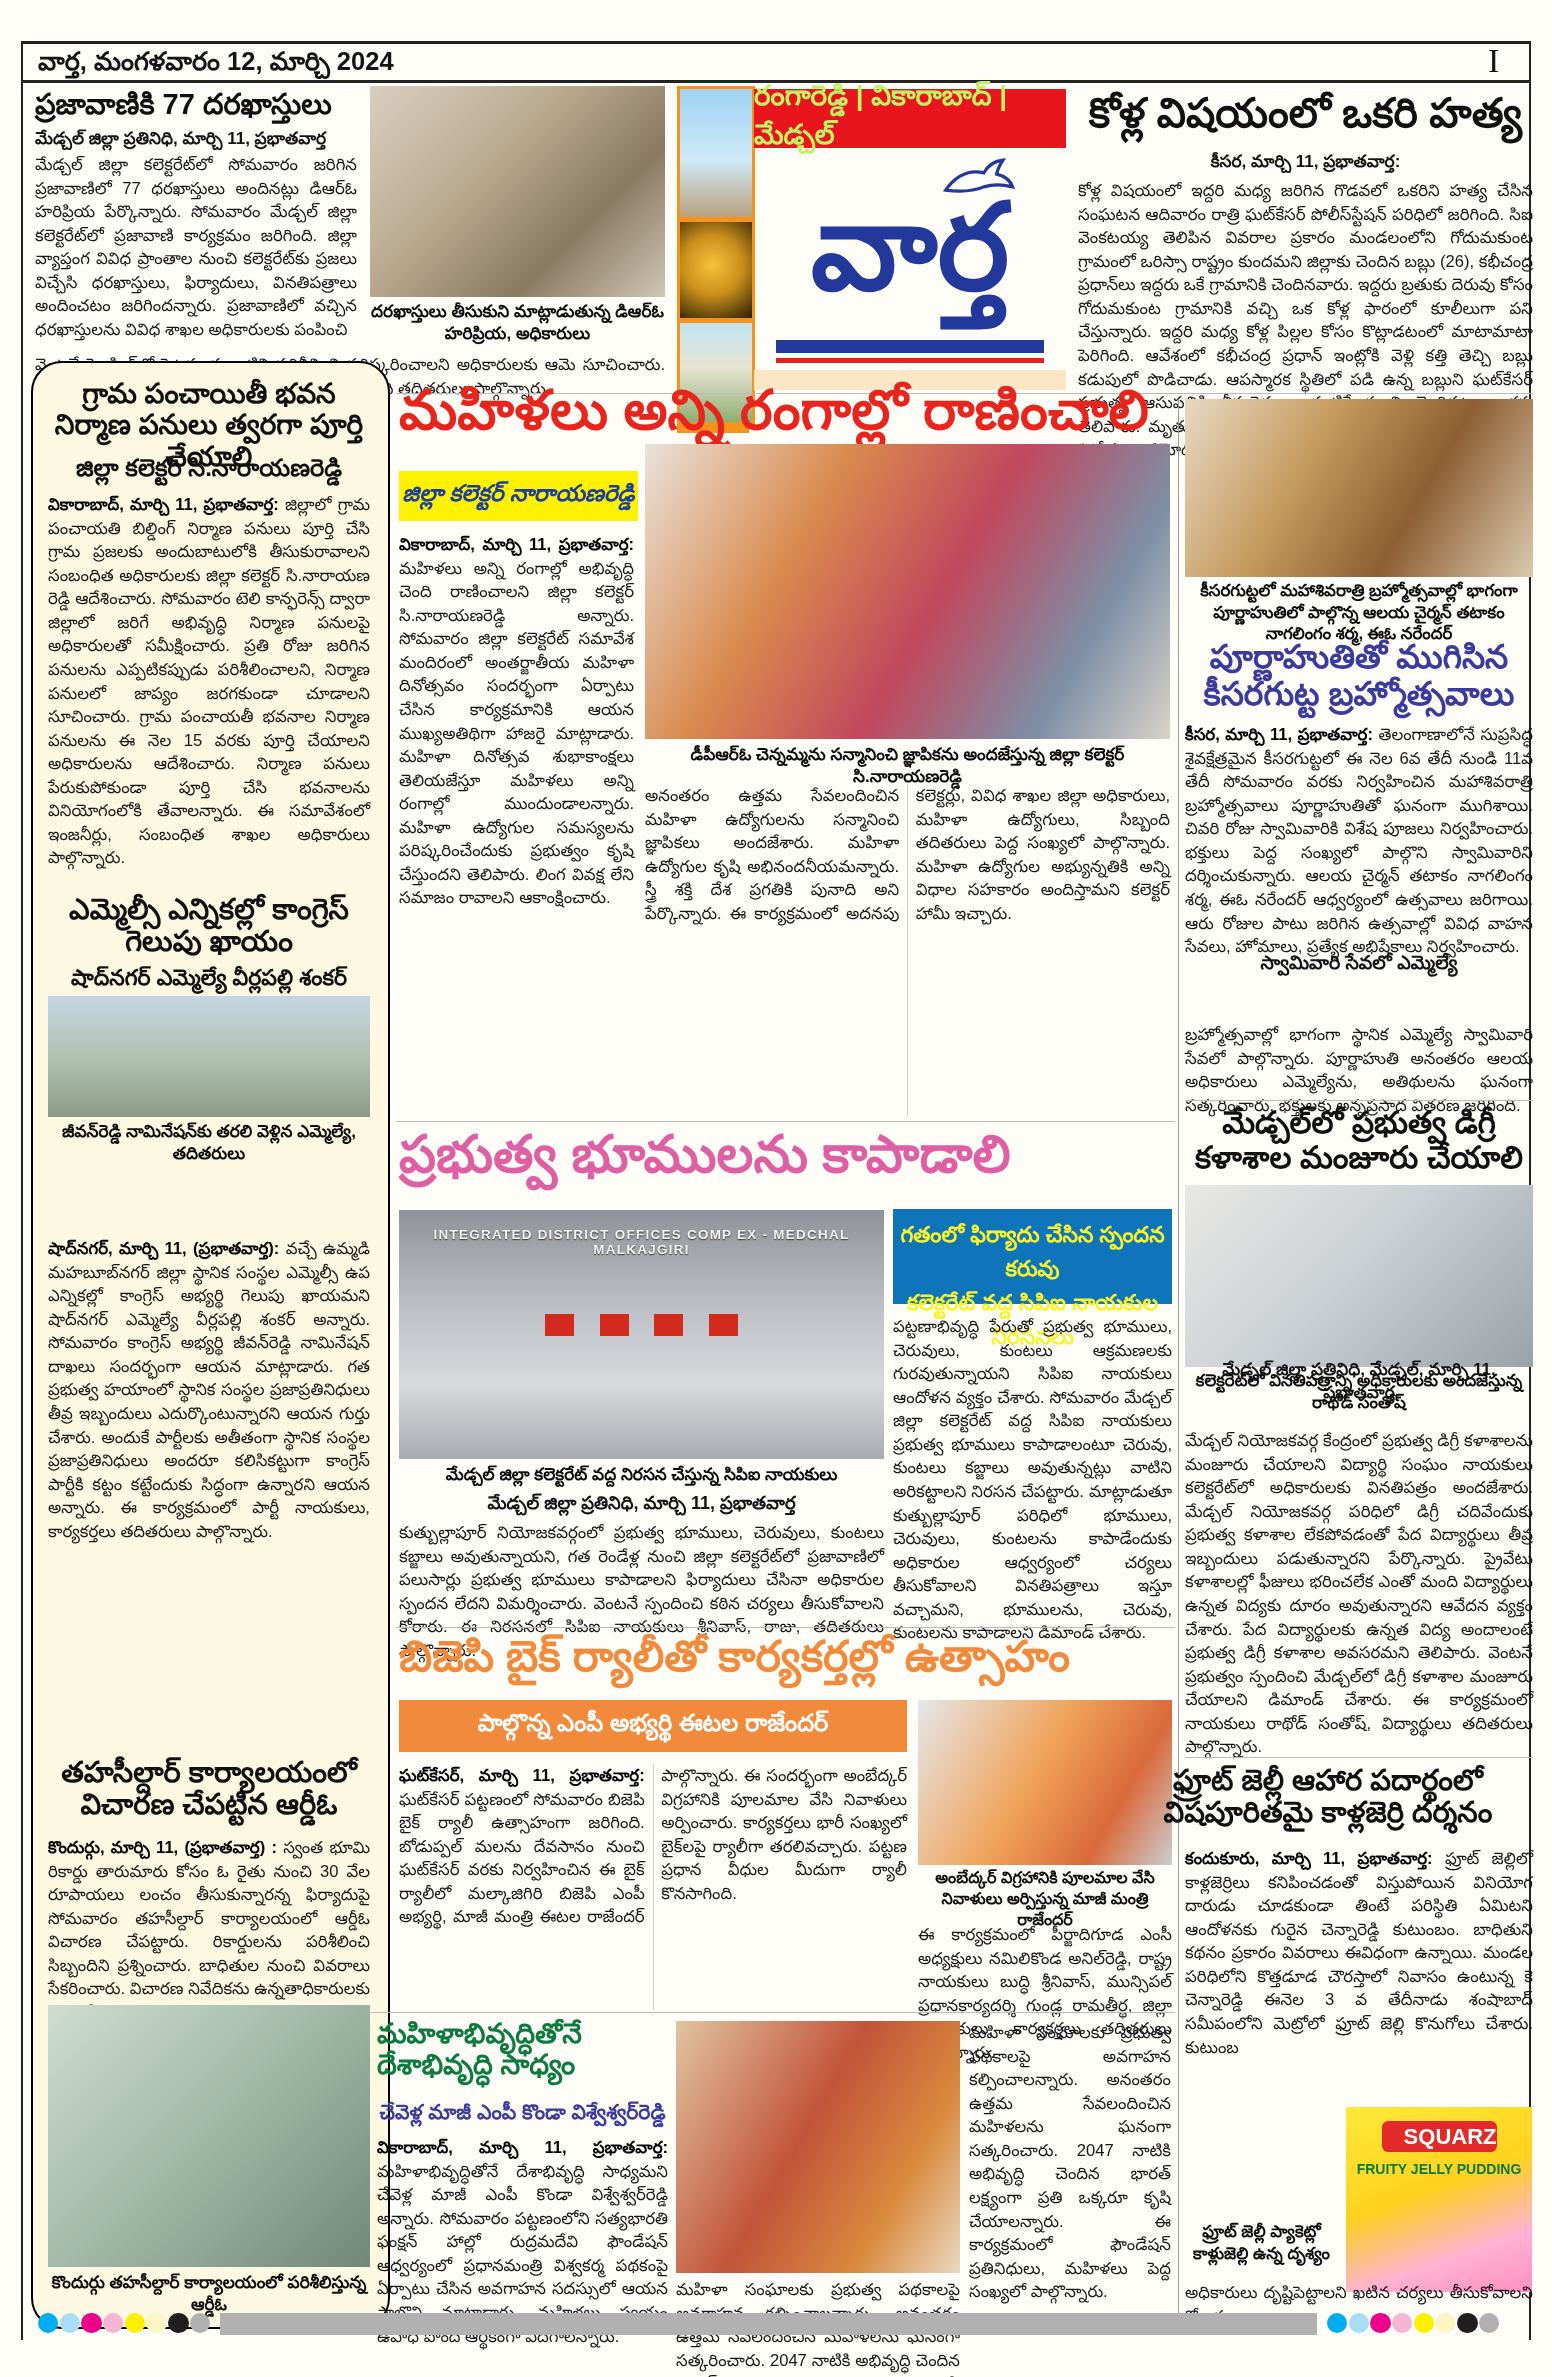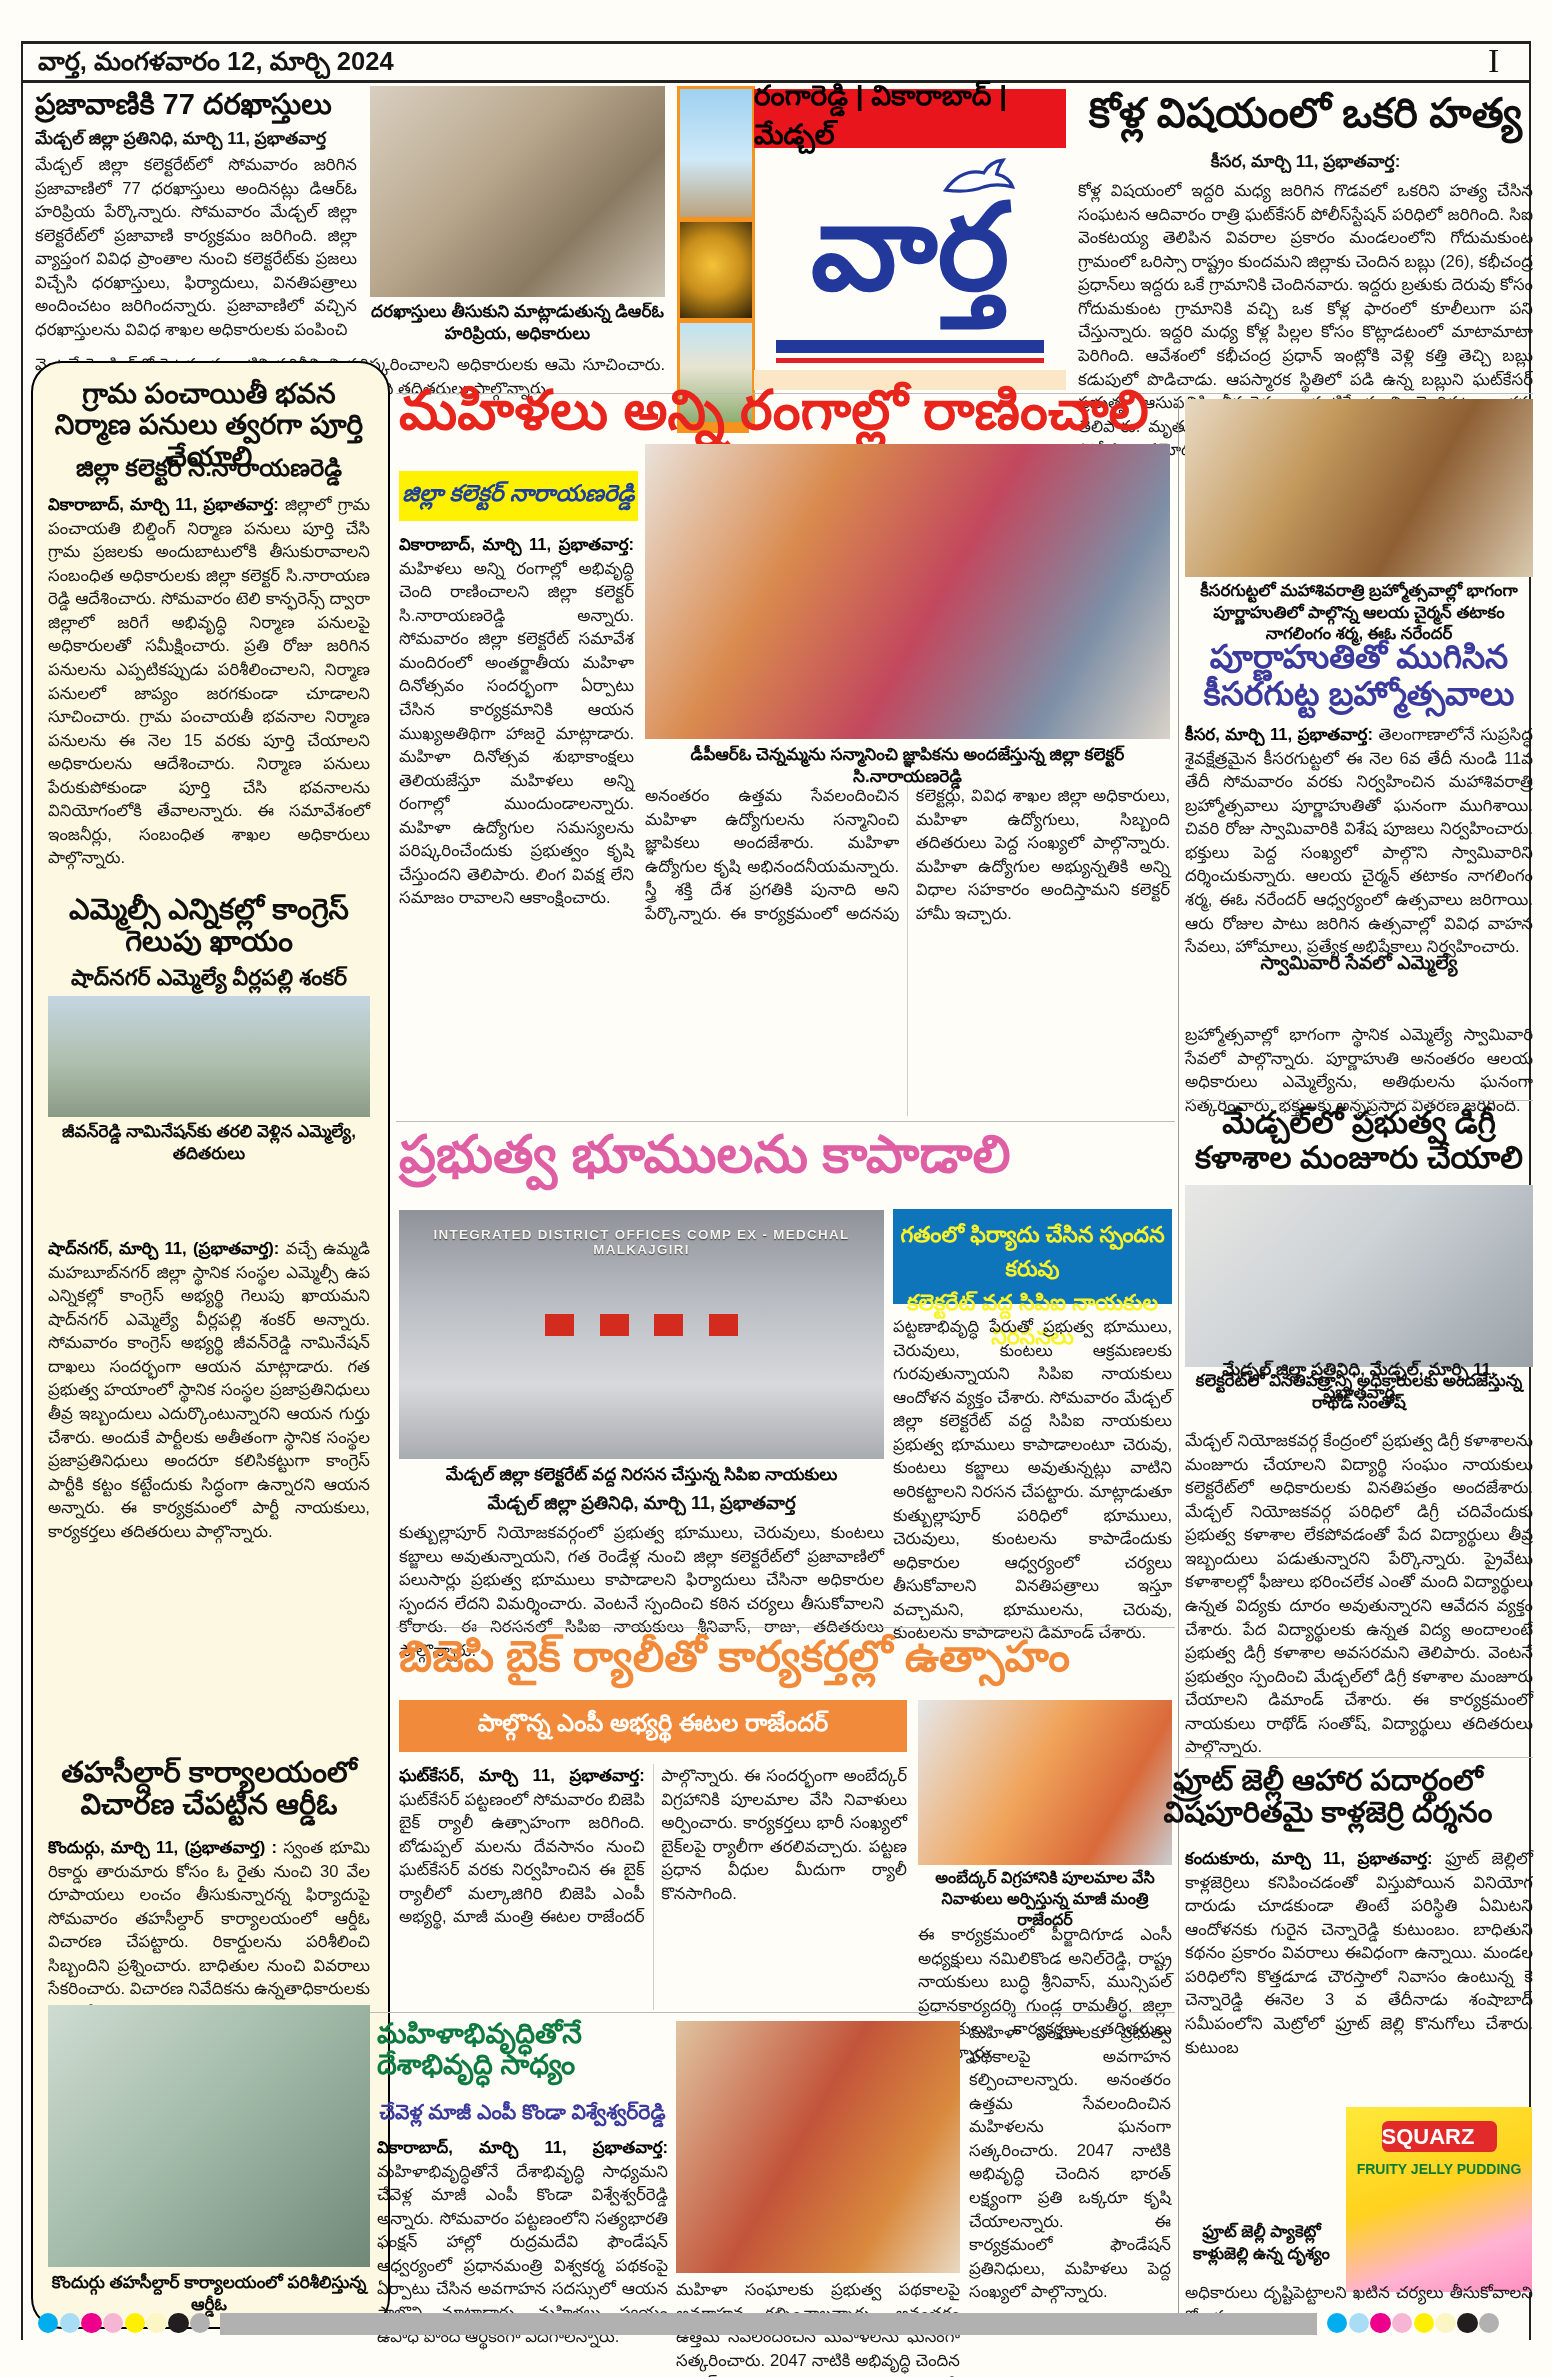--- a/index.html
+++ b/index.html
@@ -28,21 +28,21 @@
   .ph-templex{background:linear-gradient(180deg,#bfe3f2 0%,#e8e4d2 45%,#8fae72 100%);}
   .ph-function{background:linear-gradient(120deg,#e9e2da 0%,#d98a4e 30%,#c2485e 55%,#7d8fa6 80%,#d9d2c8 100%);}
   .ph-ritual{background:linear-gradient(120deg,#e8d9c2 0%,#c49a5e 35%,#8e5f33 65%,#d9c9ae 100%);}
   .ph-building{background:linear-gradient(180deg,#8f9298 0%,#b8bcc2 35%,#d7d9dc 70%,#a8abb0 100%);}
   .ph-office{background:linear-gradient(135deg,#e8e8e4 0%,#cdd2d6 45%,#9aa2a8 100%);}
   .ph-rally{background:linear-gradient(120deg,#e5e7ea 0%,#f0a35a 45%,#d96a3a 75%,#c9cdd2 100%);}
   .ph-group{background:linear-gradient(180deg,#c5d6e2 0%,#aebfae 55%,#8b9a85 100%);}
   .ph-room{background:linear-gradient(135deg,#cfdcd2 0%,#9fb8a6 50%,#6f8878 100%);}
   .ph-stage{background:linear-gradient(120deg,#e0c4a0 0%,#c2543a 45%,#d98a3e 75%,#e9d9c2 100%);}
   .ph-jelly{background:linear-gradient(160deg,#ffe93a 0%,#ffd21e 45%,#ffb3d2 75%,#ff8fc0 100%);}
-  .mast-red{background:#e8151c;color:#000000;font-weight:bold;display:flex;align-items:center;justify-content:center;}
+  .mast-red{background:#e8151c;color:#bef264;font-weight:bold;display:flex;align-items:center;justify-content:center;}
   .logo-blue{color:#22389b;font-weight:bold;}
   .ybox{background:#fff200;color:#1c3f9e;font-weight:bold;display:flex;align-items:center;justify-content:center;}
   .bluebox{background:#0f75bb;color:#f8f32b;font-weight:bold;text-align:center;}
   .obox{background:#f18a3a;color:#ffffff;font-weight:bold;display:flex;align-items:center;justify-content:center;}
   .roundbox{background:#fdf8e1;border:2.6px solid #000;border-radius:31px;}
   .dot{display:inline-block;width:20.4px;height:20.4px;border-radius:50%;margin-right:1.3px;vertical-align:middle;}
   .d0{background:#00aeef}.d1{background:#a9ddf6}.d2{background:#ec008c}.d3{background:#f6b5d3}
   .d4{background:#ffef00}.d5{background:#fbf6c3}.d6{background:#221e1f}.d7{background:#b1b1b1}
   .graybar{background:#b1b1b1;height:22px;}
   .sign{color:#f5f5f0;font-weight:bold;font-size:13.4px;letter-spacing:1.3px;text-align:center;text-shadow:0 0.6px 1.3px #333;}
@@ -201,21 +201,21 @@
   <div class="abs body-text" style="left:676px;top:2278px;width:284px;height:45px;">మహిళా సంఘాలకు ప్రభుత్వ పథకాలపై అవగాహన కల్పించాలన్నారు. అనంతరం ఉత్తమ సేవలందించిన మహిళలను ఘనంగా సత్కరించారు. 2047 నాటికి అభివృద్ధి చెందిన భారత్ లక్ష్యంగా ప్రతి ఒక్కరూ కృషి చేయాలన్నారు. ఈ కార్యక్రమంలో ఫౌండేషన్ ప్రతినిధులు, మహిళలు పెద్ద సంఖ్యలో పాల్గొన్నారు.</div>
   <div class="abs body-text" style="left:969px;top:2021px;width:202px;height:303px;">మహిళా సంఘాలకు ప్రభుత్వ పథకాలపై అవగాహన కల్పించాలన్నారు. అనంతరం ఉత్తమ సేవలందించిన మహిళలను ఘనంగా సత్కరించారు. 2047 నాటికి అభివృద్ధి చెందిన భారత్ లక్ష్యంగా ప్రతి ఒక్కరూ కృషి చేయాలన్నారు. ఈ కార్యక్రమంలో ఫౌండేషన్ ప్రతినిధులు, మహిళలు పెద్ద సంఖ్యలో పాల్గొన్నారు.</div>
 
   <div class="abs rule" style="left:1185px;top:1757px;width:348px;height:1.3px;background:#bbb;"></div>
   <div class="abs hl hl-black centered" style="left:1154px;top:1764px;width:348px;font-size:29px;">ఫ్రూట్ జెల్లీ ఆహార పదార్థంలో విషపూరితమై కాళ్లజెర్రి దర్శనం</div>
   <div class="abs body-text" style="left:1185px;top:1847px;width:348px;height:255px;">
     <b>కందుకూరు, మార్చి 11, ప్రభాతవార్త:</b>
     <span>ఫ్రూట్ జెల్లిలో కాళ్లజెర్రిలు కనిపించడంతో విస్తుపోయిన వినియోగ దారుడు చూడకుండా తింటే పరిస్థితి ఏమిటని ఆందోళనకు గురైన చెన్నారెడ్డి కుటుంబం. బాధితుని కథనం ప్రకారం వివరాలు ఈవిధంగా ఉన్నాయి. మండల పరిధిలోని కొత్తడూడ చౌరస్తాలో నివాసం ఉంటున్న కె చెన్నారెడ్డి ఈనెల 3 వ తేదీనాడు శంషాబాద్ సమీపంలోని మెట్రోలో ఫ్రూట్ జెల్లి కొనుగోలు చేశారు. కుటుంబ</span>
   </div>
   <div class="abs photo ph-jelly" style="left:1346px;top:2107px;width:186px;height:185px;">
-    <div style="margin:14px auto 0;width:115px;background:#e22a2a;color:#fff;font-weight:bold;font-size:22px;text-align:left;border-radius:6.4px;padding:2.6px 0;">SQUARZ</div>
+    <div style="margin:14px auto 0;width:115px;background:#e22a2a;color:#fff;font-weight:bold;font-size:22px;text-align:right;border-radius:6.4px;padding:2.6px 0;">SQUARZ</div>
     <div style="margin-top:9px;color:#0c7a34;font-weight:bold;font-size:14px;text-align:center;">FRUITY JELLY PUDDING</div>
   </div>
   <div class="abs caption" style="left:1185px;top:2221px;width:153px;font-size:16.6px;">ఫ్రూట్ జెల్లీ ప్యాకెట్లో కాళ్లుజెల్లి ఉన్న దృశ్యం</div>
   <div class="abs body-text" style="left:1185px;top:2281px;width:348px;height:25.5px;">అధికారులు దృష్టిపెట్టాలని ఖటిన చర్యలు తీసుకోవాలని కోరారు.</div>
 
   <div class="abs" style="left:38px;top:2313px;">
     <span class="dot d0"></span><span class="dot d1"></span><span class="dot d2"></span><span class="dot d3"></span><span class="dot d4"></span><span class="dot d5"></span><span class="dot d6"></span><span class="dot d7"></span>
   </div>
   <div class="abs graybar" style="left:220px;top:2313px;width:1097px;"></div>
   <div class="abs" style="left:1327px;top:2313px;">

